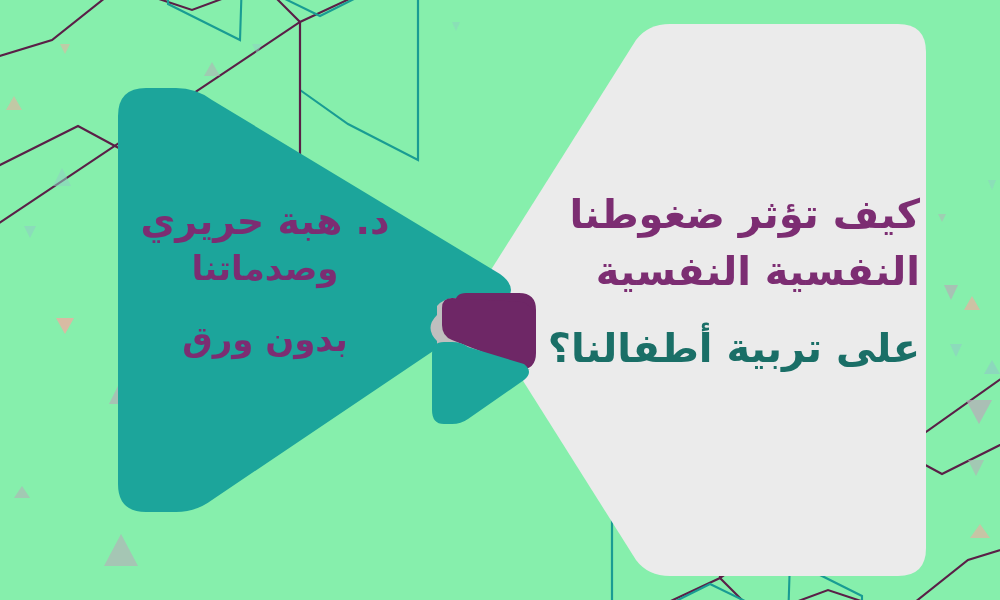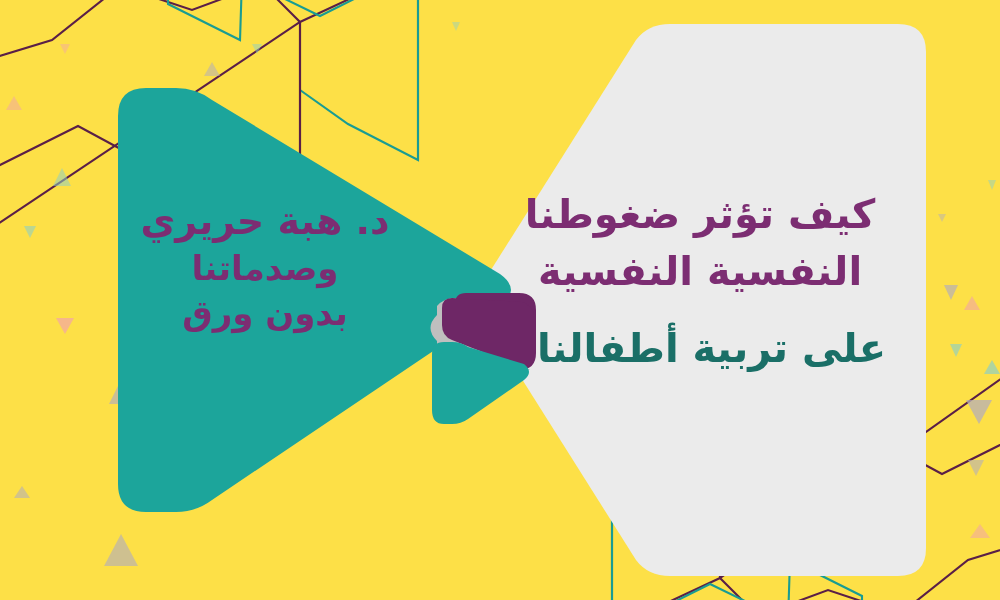--- a/index.html
+++ b/index.html
@@ -6,21 +6,21 @@
   * { margin:0; padding:0; box-sizing:border-box; }
   html, body {
     width:1000px; height:600px;
     background:#ffffff;
     font-family:"DejaVu Sans","Liberation Sans",sans-serif;
     overflow:hidden;
   }
   #card {
     position:relative;
     width:1000px; height:600px;
-    background:#fde047;
+    background:#86efac;
     overflow:hidden;
   }
   .layer {
     position:absolute; top:0; left:0;
     width:1000px; height:600px;
     pointer-events:none;
   }
   #deco-layer { z-index:1; }
   #shape-layer { z-index:2; }
   #logo-layer  { z-index:4; }
@@ -41,27 +41,26 @@
   #host-block .line {
     display:block;
     color:#7C2D72;
     font-weight:bold;
     line-height:1.32;
     letter-spacing:0;
     white-space:nowrap;
   }
   #host-name   { font-size:38px; }
   #host-sub1   { font-size:34px; }
-  #host-sub2   { font-size:34px; }
+  #host-sub2   { font-size:34px;margin-top:26px; }
 
   
   #title-block {
-    left:500px; top:186px;
+    left:520px; top:186px;
     width:400px;
-    text-align:center;
   }
   #title-block .line {
     display:block;
     font-weight:bold;
     font-size:40px;
     line-height:1.42;
     white-space:nowrap;
   }
   .c-purple { color:#7C2D72; }
   .c-teal   { color:#1A6F67;margin-top:20px; }

